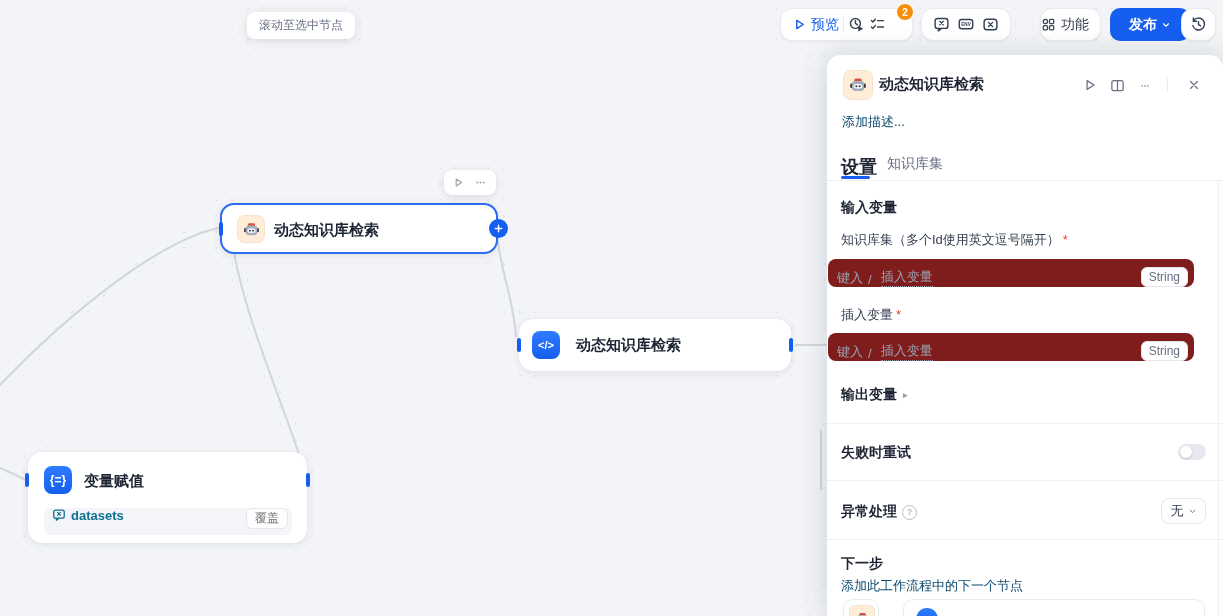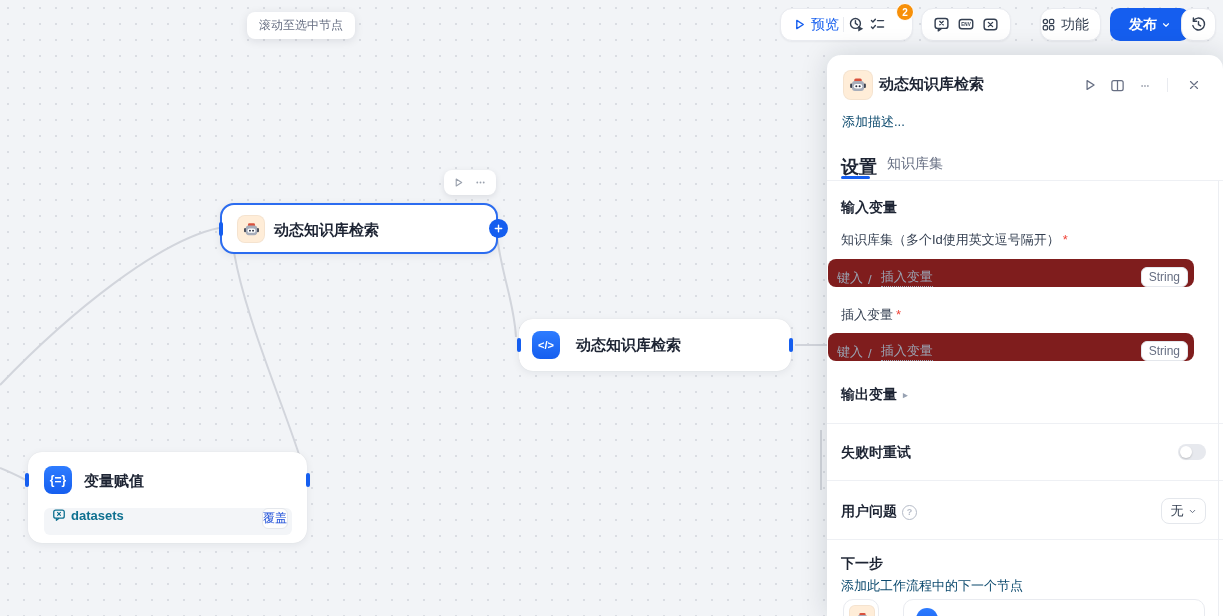--- a/index.html
+++ b/index.html
@@ -57,21 +57,21 @@
     display:flex;align-items:center;justify-content:center;gap:4px;font-size:13px;color:#354052;cursor:pointer;box-sizing:border-box}
   .help{display:inline-flex;width:13px;height:13px;border:1.2px solid #b6bcc8;border-radius:50%;color:#b6bcc8;
     font-size:9px;align-items:center;justify-content:center;margin-left:5px;vertical-align:1px;font-weight:700}
   .caret{display:inline-block;margin-left:6px;color:#98a2b3;font-size:9px;vertical-align:1px}
   .gutter{position:absolute;left:391px;top:126px;bottom:0;width:1px;background:#eceef2}
   .icon-btn{display:flex;align-items:center;justify-content:center;cursor:pointer}
   .varrow{position:absolute;background:#f3f5f8;border-radius:6px;display:flex;align-items:flex-start;
     padding:0 4px 0 8px;box-sizing:border-box}
   .varname{font-size:13px;font-weight:600;color:#0e7090;margin-left:5px}
   .ow-badge{margin-left:auto;background:#fdfdfd;border:1px solid #e4e7ec;border-radius:6px;
-    font-size:12px;color:#1d4ed8;padding:1px 0;line-height:17px}
+    font-size:12px;color:#737373;padding:1px 8px;line-height:17px}
   .bottom-btn{position:absolute;background:#fff;border:1px solid #e9ebf0;border-radius:10px;box-sizing:border-box}
 </style>
 </head>
 <body>
 
 <div class="screen">
 
   <svg class="edges" width="1223" height="616">
     <path d="M 219 228 C 160 240, 70 312, 0 385"></path>
     <path d="M 306 478 C 295 430, 240 312, 232 238"></path>
@@ -293,21 +293,21 @@
     </div>
 
     <div class="p-divider" style="top:368px"></div>
 
     <div class="abs h-bold" style="left:14px;top:389px">失败时重试</div>
     <div class="toggle" style="left:351px;top:389px"></div>
 
     <div class="p-divider" style="top:425px"></div>
 
     <div class="abs h-bold" style="left:14px;top:448px">
-      <span>用户问题</span><span class="help">?</span>
+      <span>异常处理</span><span class="help">?</span>
     </div>
     <div class="select-btn" style="left:334px;top:443px;width:45px">
       <span>无</span>
       <svg width="9" height="9" viewBox="0 0 24 24">
           <path d="M6 9 l6 6 6-6" fill="none" stroke="#676f83" stroke-width="2.6" stroke-linecap="round" stroke-linejoin="round"></path>
         </svg>
     </div>
 
     <div class="p-divider" style="top:484px"></div>
 

